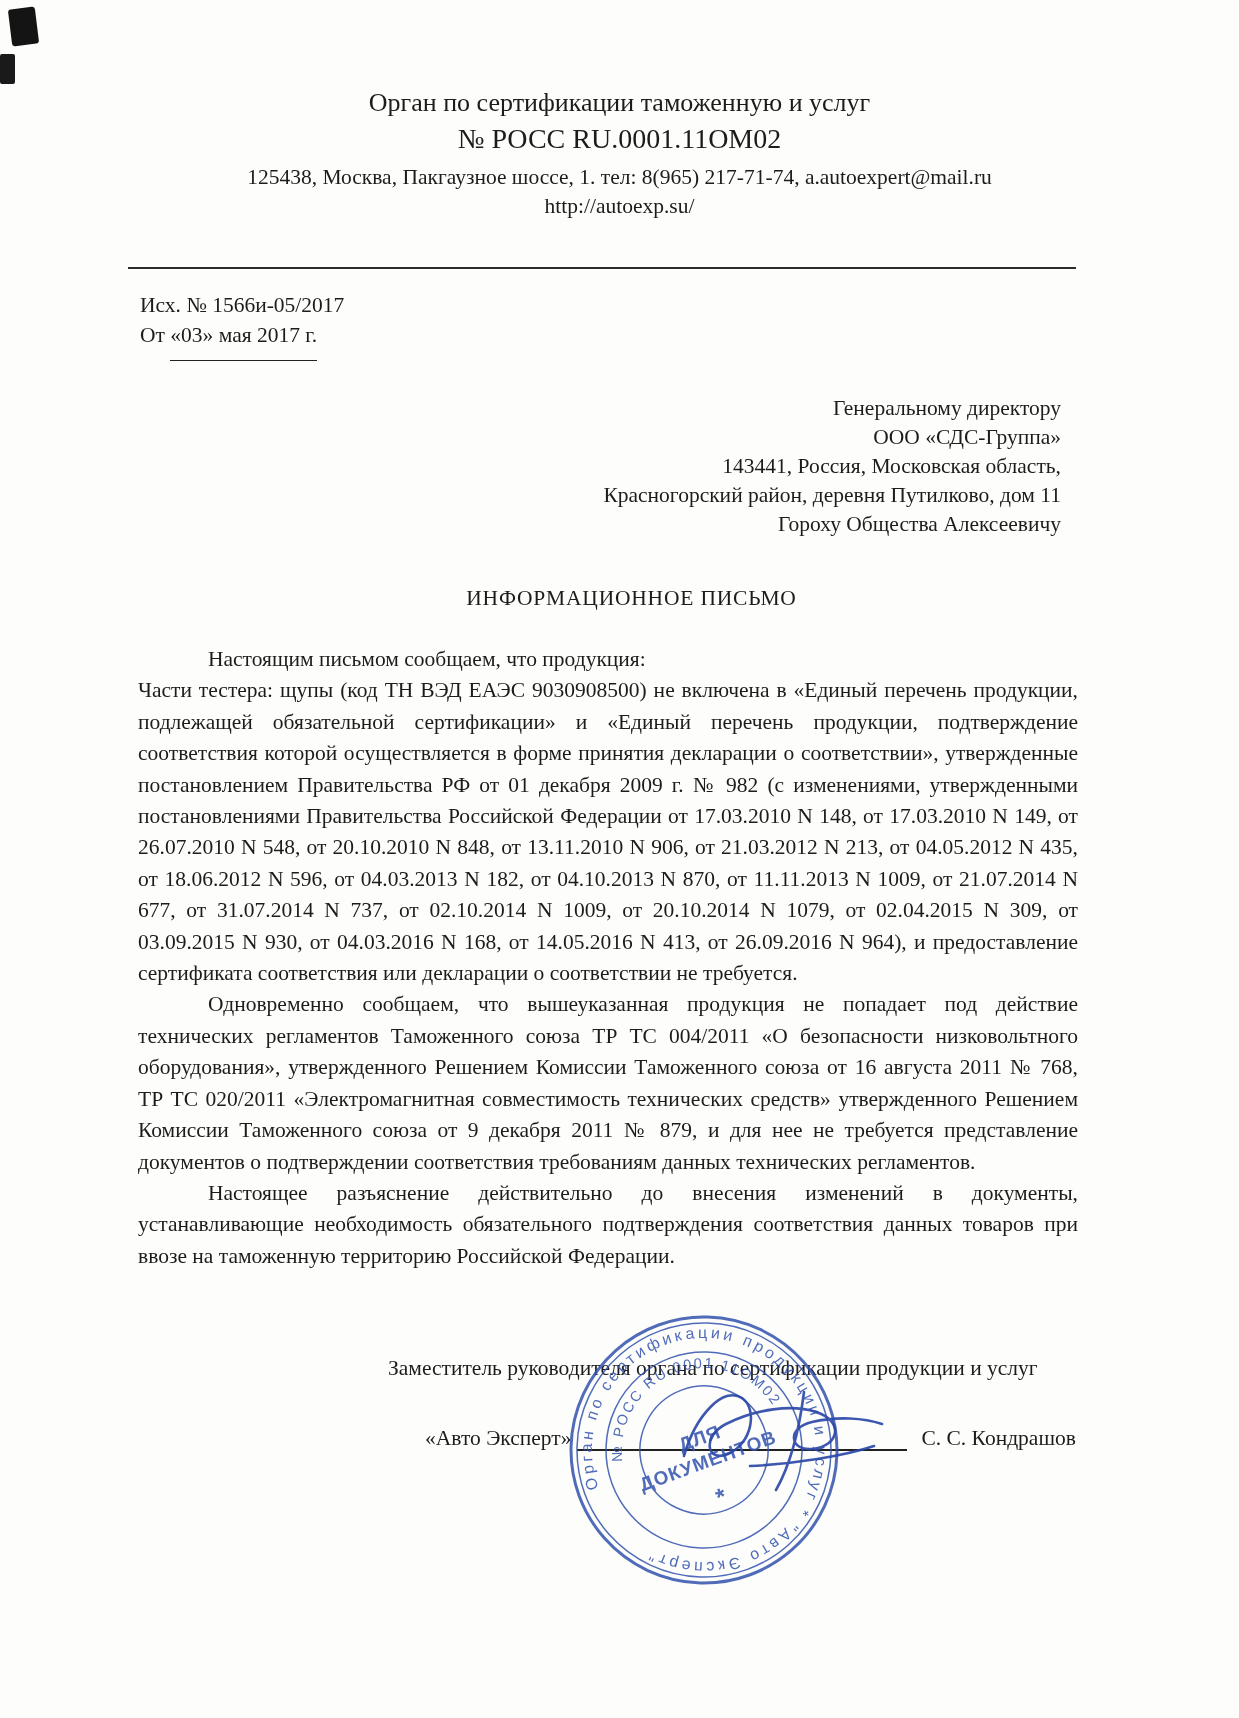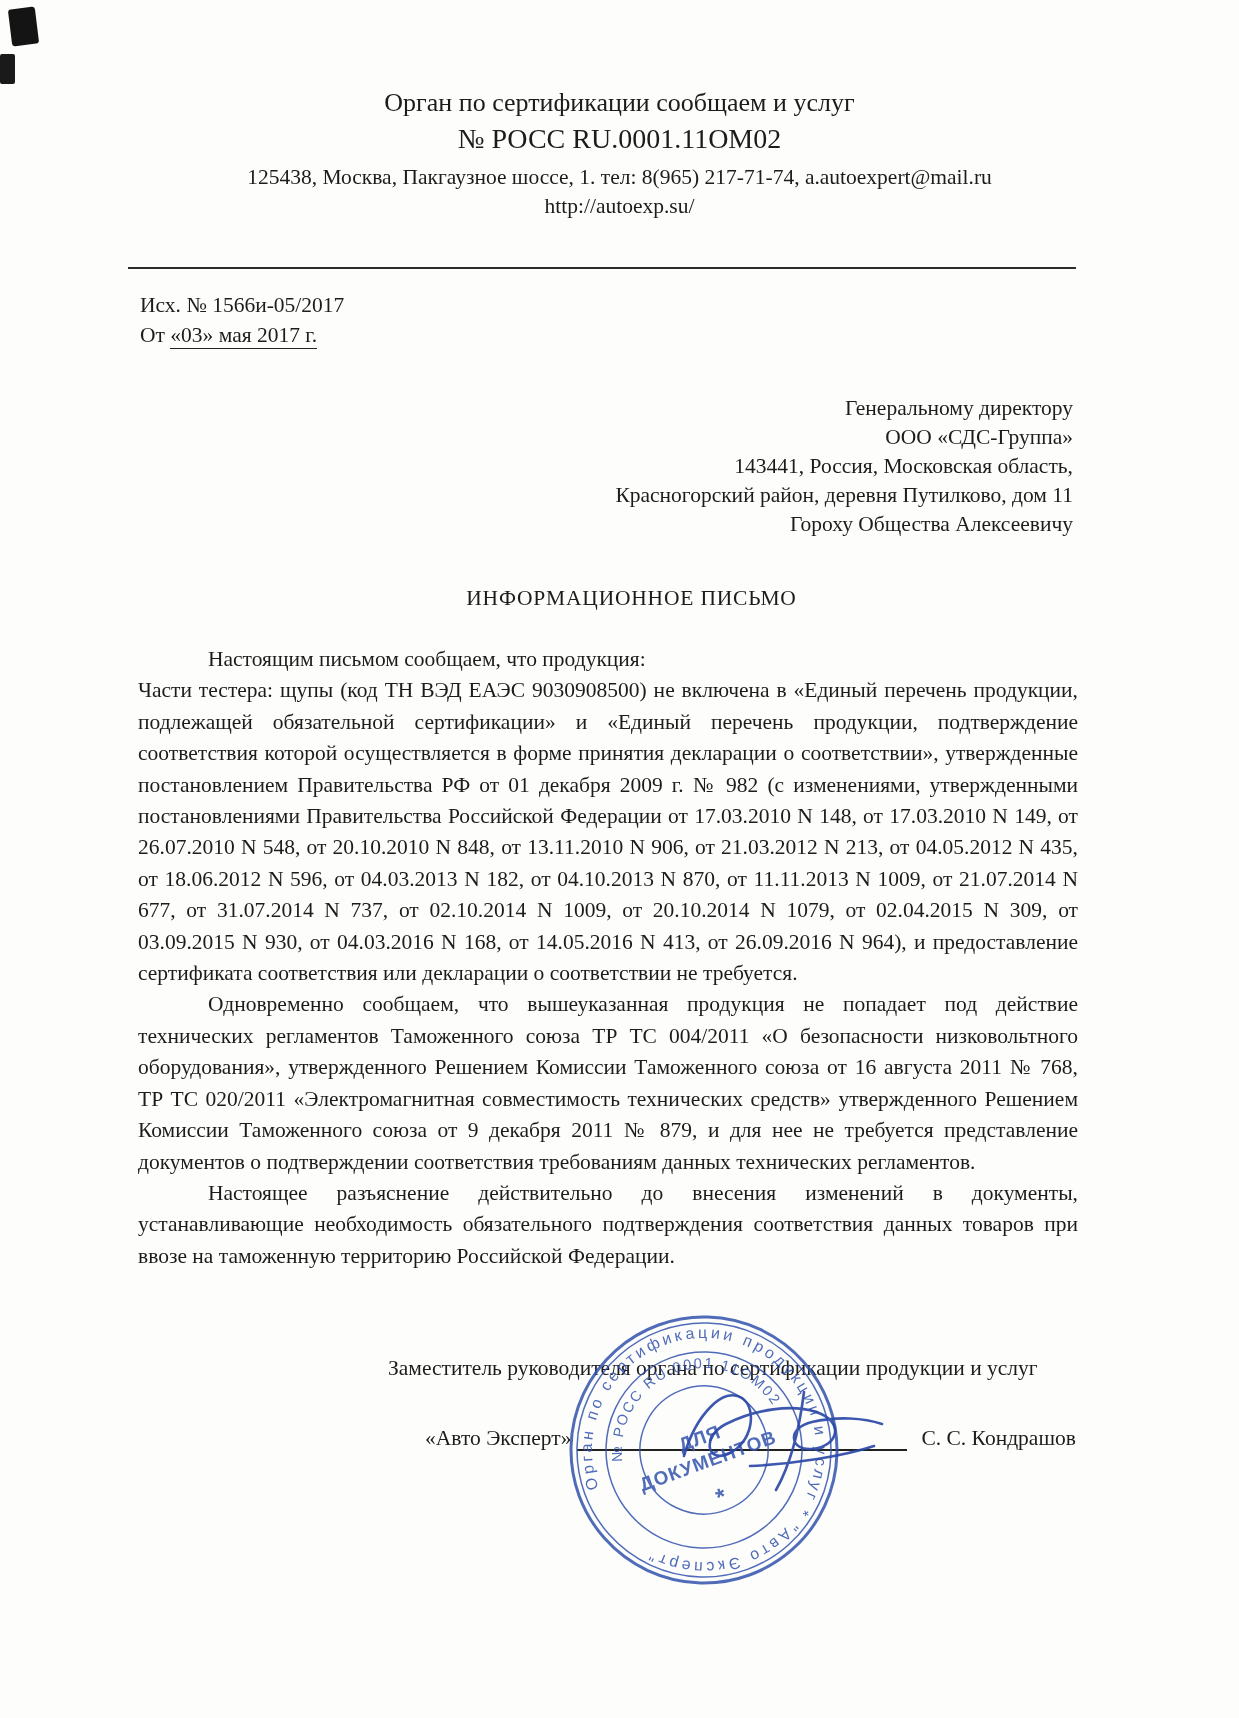--- a/index.html
+++ b/index.html
@@ -19,23 +19,23 @@
   .letterhead { position:absolute; top:86px; left:0; width:100%; text-align:center; }
   .lh-1 { font-size:26px; line-height:34px; }
   .lh-2 { font-size:29px; line-height:38px; }
   .lh-3 { font-size:28px; line-height:38px; }
   .lh-4 { font-size:21.5px; line-height:30px; margin-top:4px; }
   .lh-5 { font-size:21.5px; line-height:28px; }
 
   .rule { position:absolute; top:267px; left:128px; width:948px; border-top:2px solid #2b2b2b; }
 
   .ref { position:absolute; top:290px; left:140px; font-size:21.5px; line-height:30px; }
-  .u-date { border-bottom:1.8px solid #222; padding-bottom:1px; }
+  .u-date { border-bottom:1.8px solid #222; padding-bottom:13px; }
 
-  .recipient { position:absolute; top:394px; right:166px; text-align:right; font-size:21.5px; line-height:29px; }
+  .recipient { position:absolute; top:394px; right:178px; text-align:right; font-size:21.5px; line-height:29px; }
 
   .doc-title { position:absolute; top:586px; left:12px; width:100%; text-align:center; font-size:21.5px; letter-spacing:0.8px; }
 
   .body-text { position:absolute; top:644px; left:138px; width:940px; font-size:21.5px; line-height:31.4px; text-align:justify; }
   .body-text p { margin:0; }
   .indent { text-indent:70px; }
 
   .sign-role { position:absolute; top:1356px; left:388px; font-size:21.5px; }
   .sign-row { position:absolute; top:1426px; left:425px; display:flex; align-items:flex-end; font-size:21.5px; }
   .sign-line { width:330px; border-bottom:2px solid #222; align-self:flex-end; height:22px; margin:0 6px; }
@@ -53,21 +53,21 @@
 </style>
 </head>
 <body>
 
 <div class="page">
 
   <div class="artifact-1"></div>
   <div class="artifact-2"></div>
 
   <div class="letterhead">
-    <div class="lh-1">Орган по сертификации сообщаем и услуг</div>
+    <div class="lh-1">Орган по сертификации таможенную и услуг</div>
     <div class="lh-3">№ РОСС RU.0001.11ОМ02</div>
     <div class="lh-4">125438, Москва, Пакгаузное шоссе, 1. тел: 8(965) 217-71-74, a.autoexpert@mail.ru</div>
     <div class="lh-5">http://autoexp.su/</div>
   </div>
 
   <div class="rule"></div>
 
   <div class="ref">
     <div>Исх. № 1566и-05/2017</div>
     <div><span>От </span><span class="u-date">«03» мая 2017 г.</span></div>

